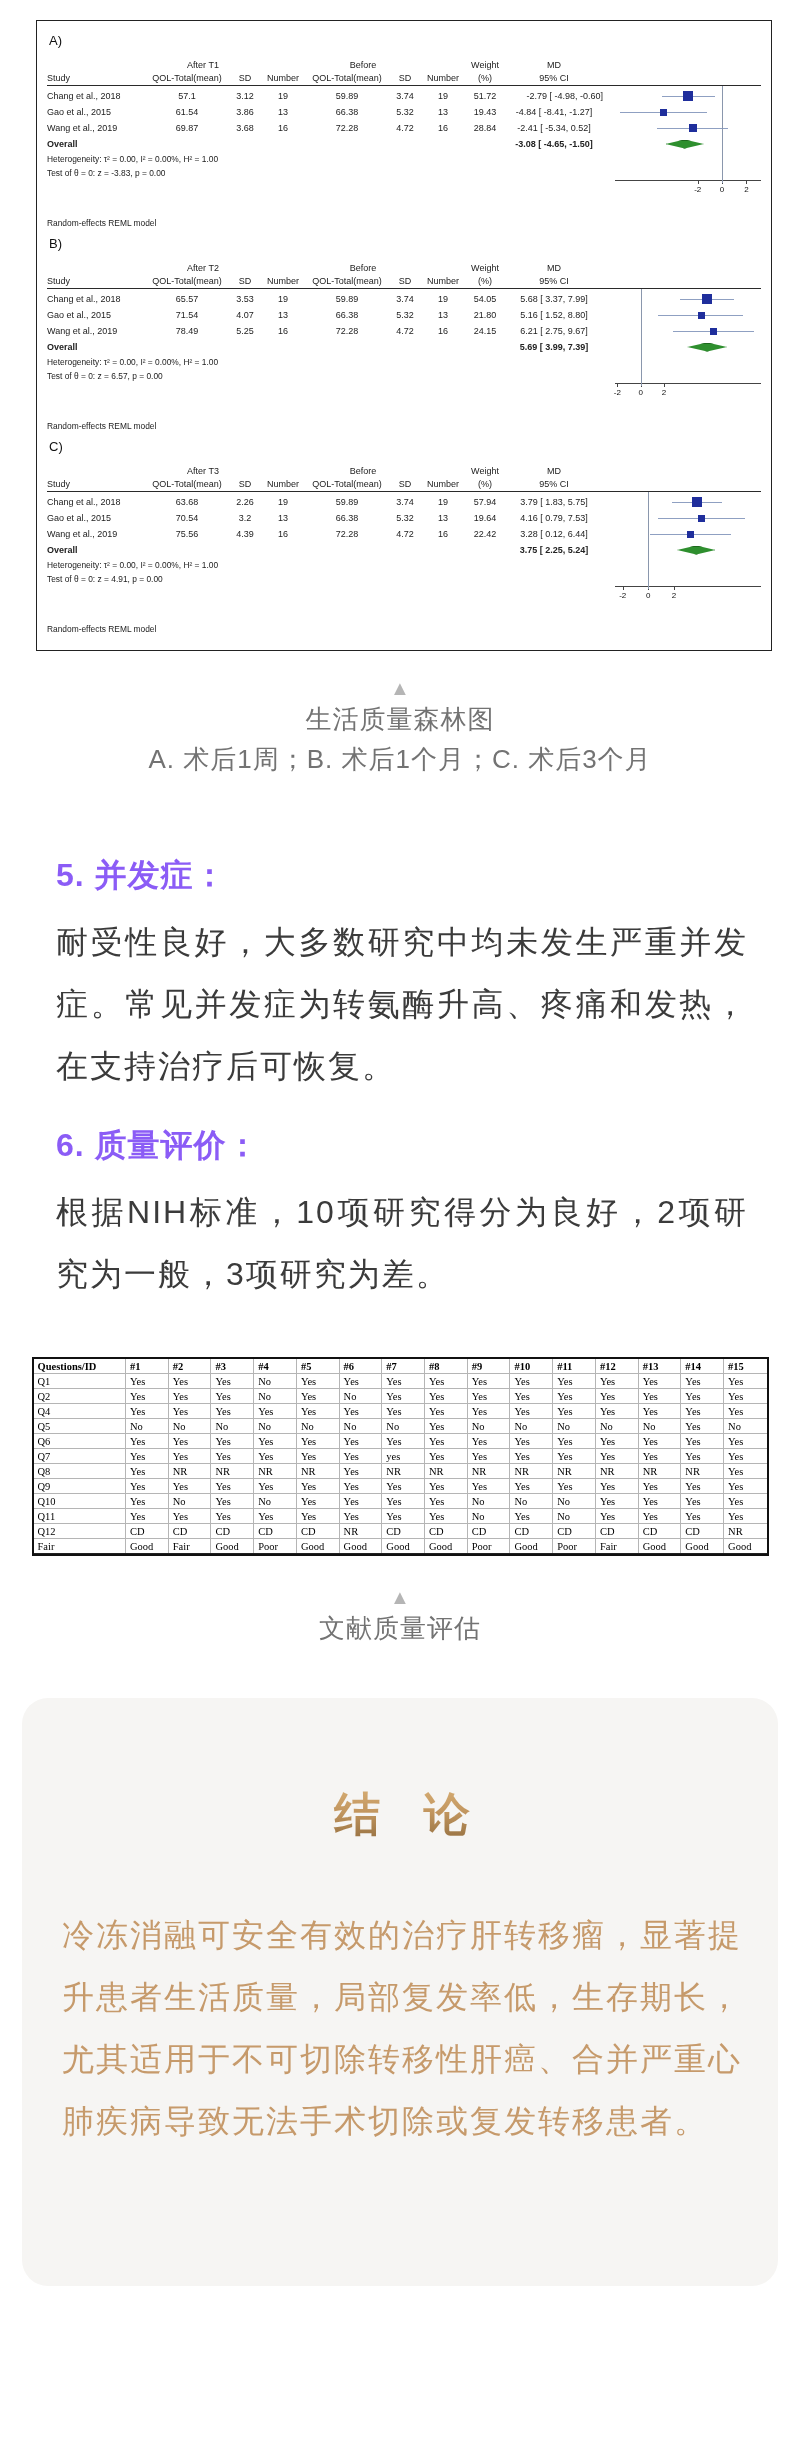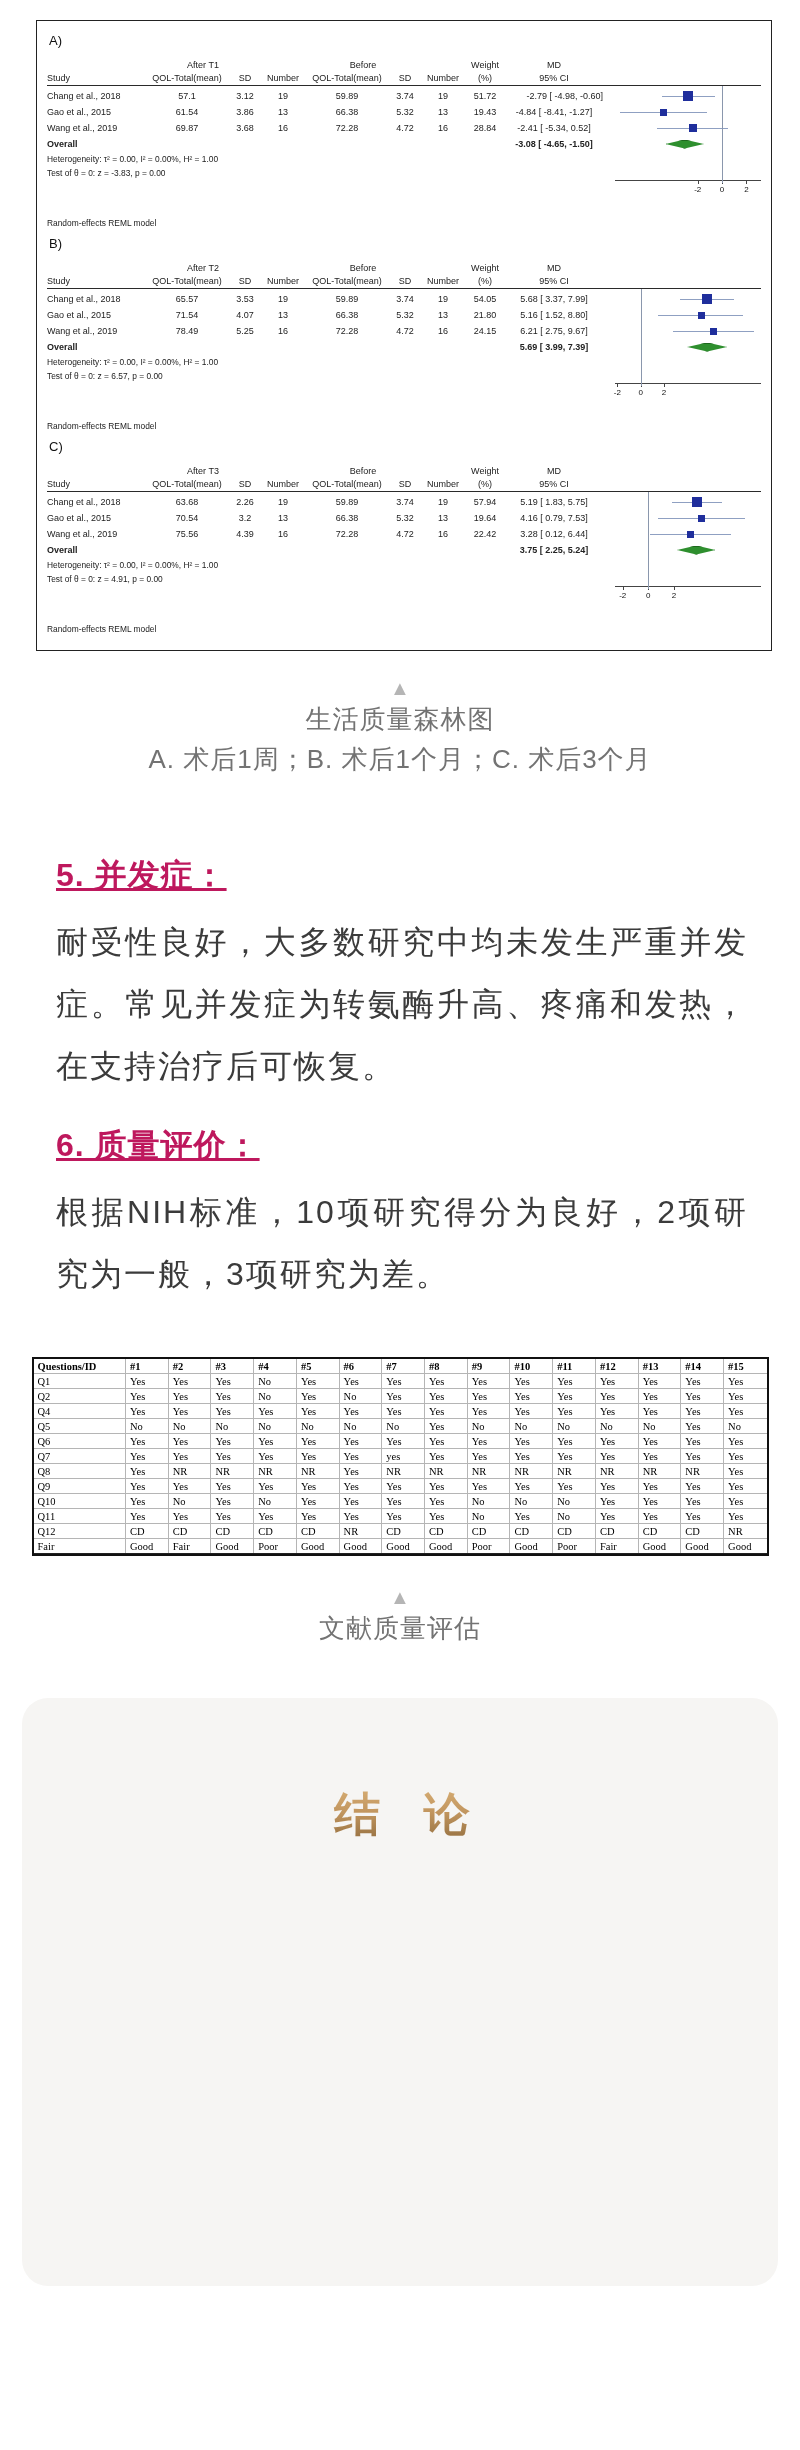--- a/index.html
+++ b/index.html
@@ -32,21 +32,21 @@
   .zeroline { position:absolute; top:0; width:1px; height:97px; background:#8a97ad; }
   .f-reml { font-size:8.4px; color:#222; margin-top:16px; }
 
   
   .tri { display:block; text-align:center; font-size:20px; line-height:22px; color:#b5b5b5; margin-top:26px; }
   .cap { text-align:center; font-size:26px; line-height:40px; color:#737373; letter-spacing:1px; }
   .cap-sub { text-align:center; font-size:26px; line-height:40px; color:#737373; letter-spacing:1px; }
 
   
   .sec { margin:0 52px 0 56px; }
-  .sec-heading { font-size:32px; line-height:44px; font-weight:700; color:#be185d; letter-spacing:1px;text-decoration:underline; }
+  .sec-heading { font-size:32px; line-height:44px; font-weight:700; color:#8b5cf6; letter-spacing:1px; }
   .sec-body { font-size:32px; line-height:62px; color:#3b3b3b; text-align:justify; letter-spacing:2px; }
 
   
   .qtable-box { margin:52px auto 0; width:737px; border:2px solid #111; background:#fff;
                 font-family:"Liberation Serif", serif; }
   .qtable-title { font-weight:700; font-size:10.5px; padding:3px 4px; border-bottom:1.3px solid #222; }
   table.qgrid { width:100%; border-collapse:collapse; table-layout:fixed;
                 font-family:"Liberation Serif", serif; }
   table.qgrid th, table.qgrid td { border-right:1px solid #b5b5b5; border-bottom:1px solid #b5b5b5;
                 text-align:left; padding:1.5px 0 1.5px 4px; font-size:10.5px; white-space:nowrap; }
@@ -295,21 +295,21 @@
           <div class="f-body">
             <div class="f-row">
               <div class="f-c left" style="width: 98px;">Chang et al., 2018</div>
               <div class="f-c" style="width: 84px;">63.68</div>
               <div class="f-c" style="width: 32px;">2.26</div>
               <div class="f-c" style="width: 44px;">19</div>
               <div class="f-c" style="width: 84px;">59.89</div>
               <div class="f-c" style="width: 32px;">3.74</div>
               <div class="f-c" style="width: 44px;">19</div>
               <div class="f-c" style="width: 40px;">57.94</div>
-              <div class="f-c" style="width: 98px;">5.19 [ 1.83,  5.75]</div>
+              <div class="f-c" style="width: 98px;">3.79 [ 1.83,  5.75]</div>
               <div class="f-plot">
                 <div class="ci-line" style="left: 56.7px; width: 50.2px;"></div>
                 <div class="ci-sq" style="height: 10px; width: 10px; left: 76.8px; top: 3px;"></div>
               </div>
             </div>
             <div class="f-row">
               <div class="f-c left" style="width: 98px;">Gao et al., 2015</div>
               <div class="f-c" style="width: 84px;">70.54</div>
               <div class="f-c" style="width: 32px;">3.2</div>
               <div class="f-c" style="width: 44px;">13</div>
@@ -626,15 +626,16 @@
           </tr>
         </tbody>
       </table>
   </div>
 
   <span class="tri" style="margin-top:30px">▲</span>
   <div class="cap">文献质量评估</div>
 
   <div class="concl-card">
     <div class="concl-title">结 论</div>
+    <div class="concl-body">冷冻消融可安全有效的治疗肝转移瘤，显著提升患者生活质量，局部复发率低，生存期长，尤其适用于不可切除转移性肝癌、合并严重心肺疾病导致无法手术切除或复发转移患者。</div>
   </div>
 
 </div>
 
 </body></html>

